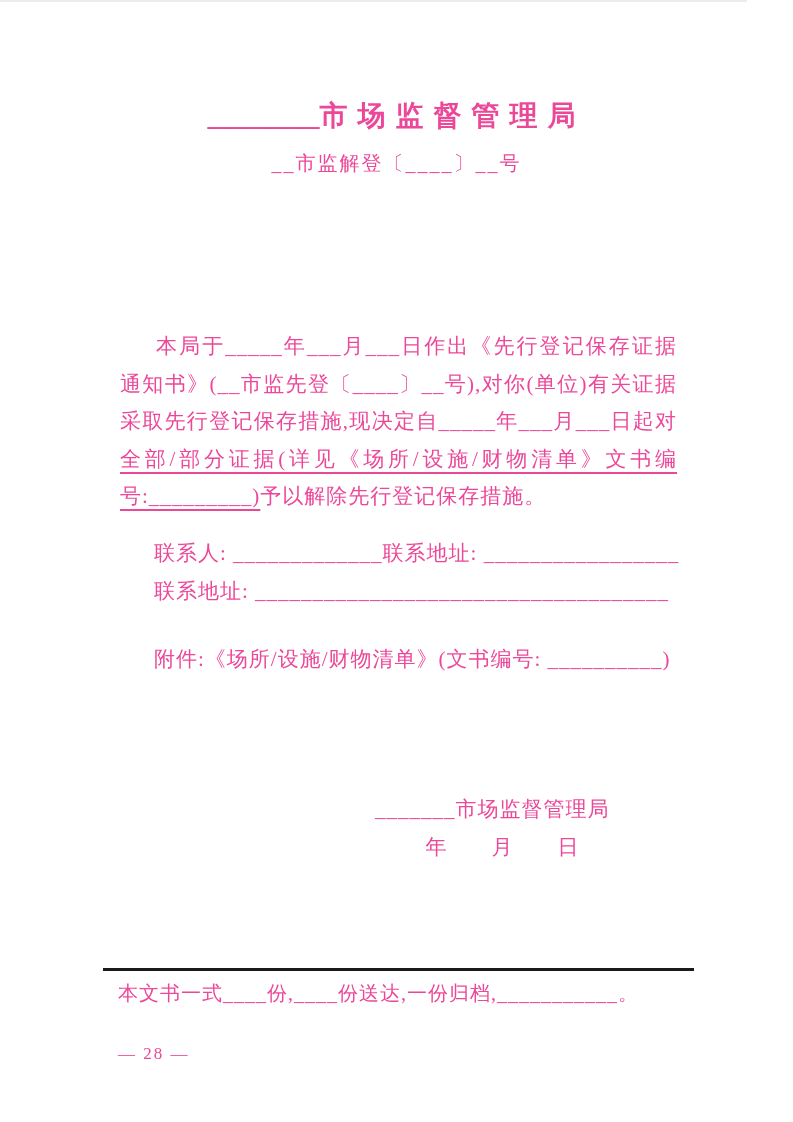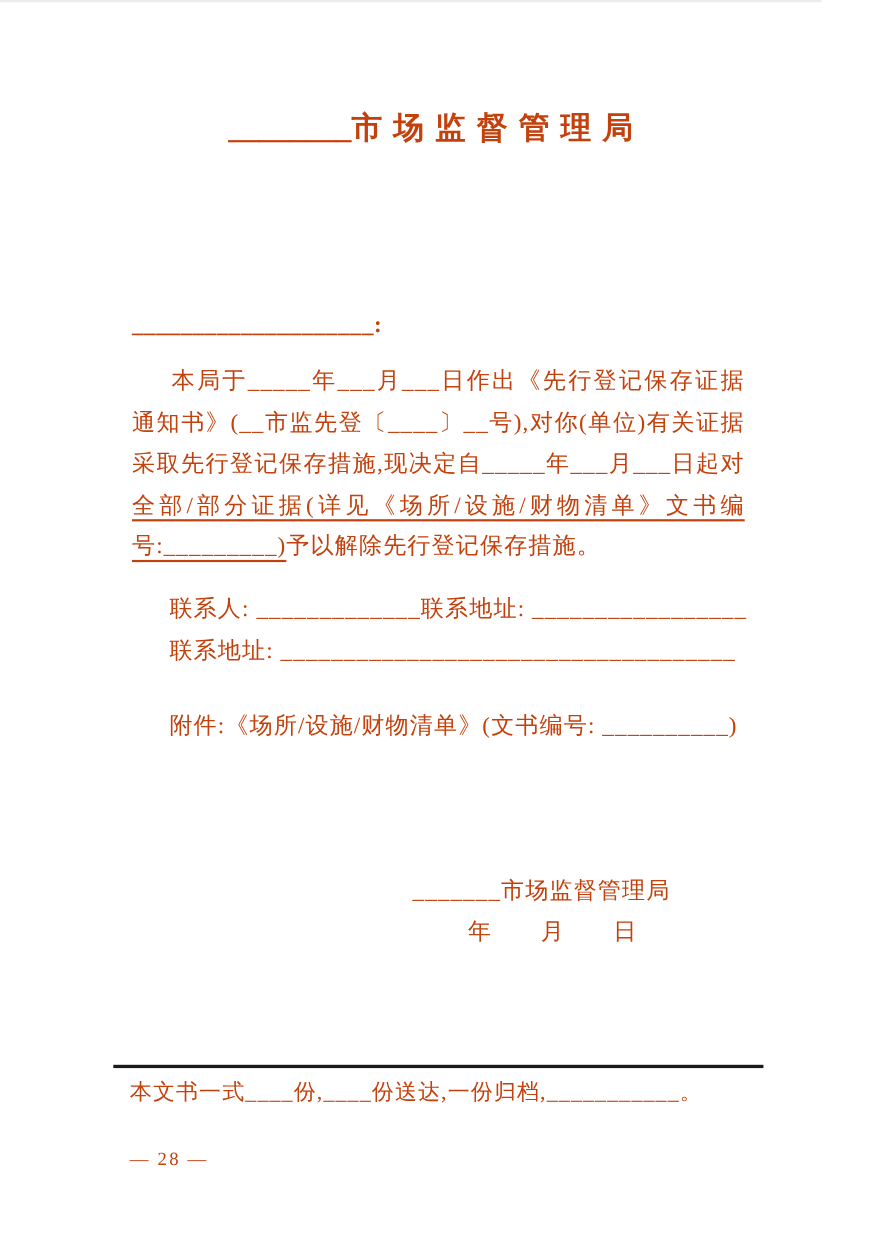--- a/index.html
+++ b/index.html
@@ -1,20 +1,20 @@
 <!DOCTYPE html>
 <html lang="zh"><head>
 <meta charset="utf-8">
 <style>
   html,body{margin:0;padding:0;background:#ffffff;}
   .page{
     position:relative;
     width:747px;height:1122px;
     background:#ffffff;
-    color:#c2410c;
+    color:#ec4899;
     font-family:"Liberation Serif", serif;
     overflow:hidden;
     border-top:2px solid #ececec;
     box-sizing:border-box;
   }
   .title-block{
     position:absolute;top:90px;left:60px;width:673px;
     text-align:center;
   }
   .title1{
@@ -86,23 +86,23 @@
     white-space:nowrap;
   }
 </style>
 </head>
 <body>
 
 <div class="page">
 
   <div class="title-block">
     <div class="title1"><span class="t-blank">________</span><span>市场监督管理局</span></div>
+    <div class="docnum">__市监解登〔____〕__号</div>
   </div>
 
-  <div class="addressee">____________________:</div>
 
   <p class="body-para"><span>本局于_____年___月___日作出《先行登记保存证据通知书》(__市监先登〔____〕__号),对你(单位)有关证据采取先行登记保存措施,现决定自_____年___月___日起对</span><span class="u-seg">全部/部分证据(详见《场所/设施/财物清单》文书编号:_________)</span><span>予以解除先行登记保存措施。</span></p>
 
   <div class="line contact-1"><span>联系人: </span><span>_____________</span><span>联系地址: </span><span>_________________</span></div>
 
   <div class="line contact-2"><span>联系地址: </span><span>____________________________________</span></div>
 
   <div class="line attachment"><span>附件:《场所/设施/财物清单》(文书编号: </span><span>__________</span><span>)</span></div>
 
   <div class="sig-block">

